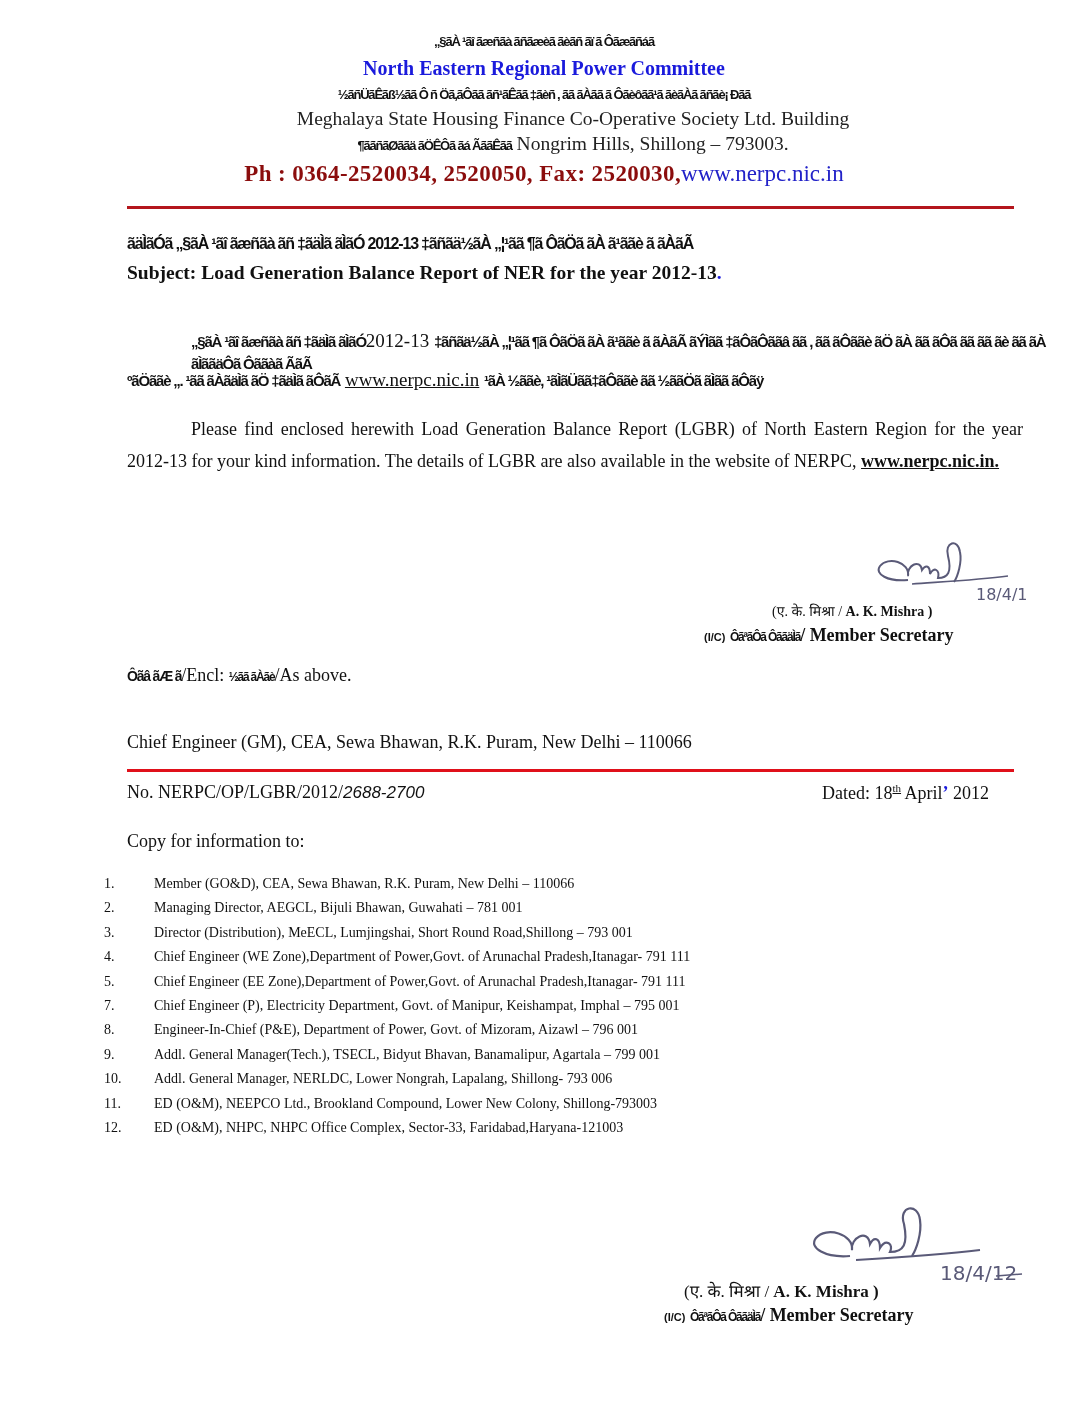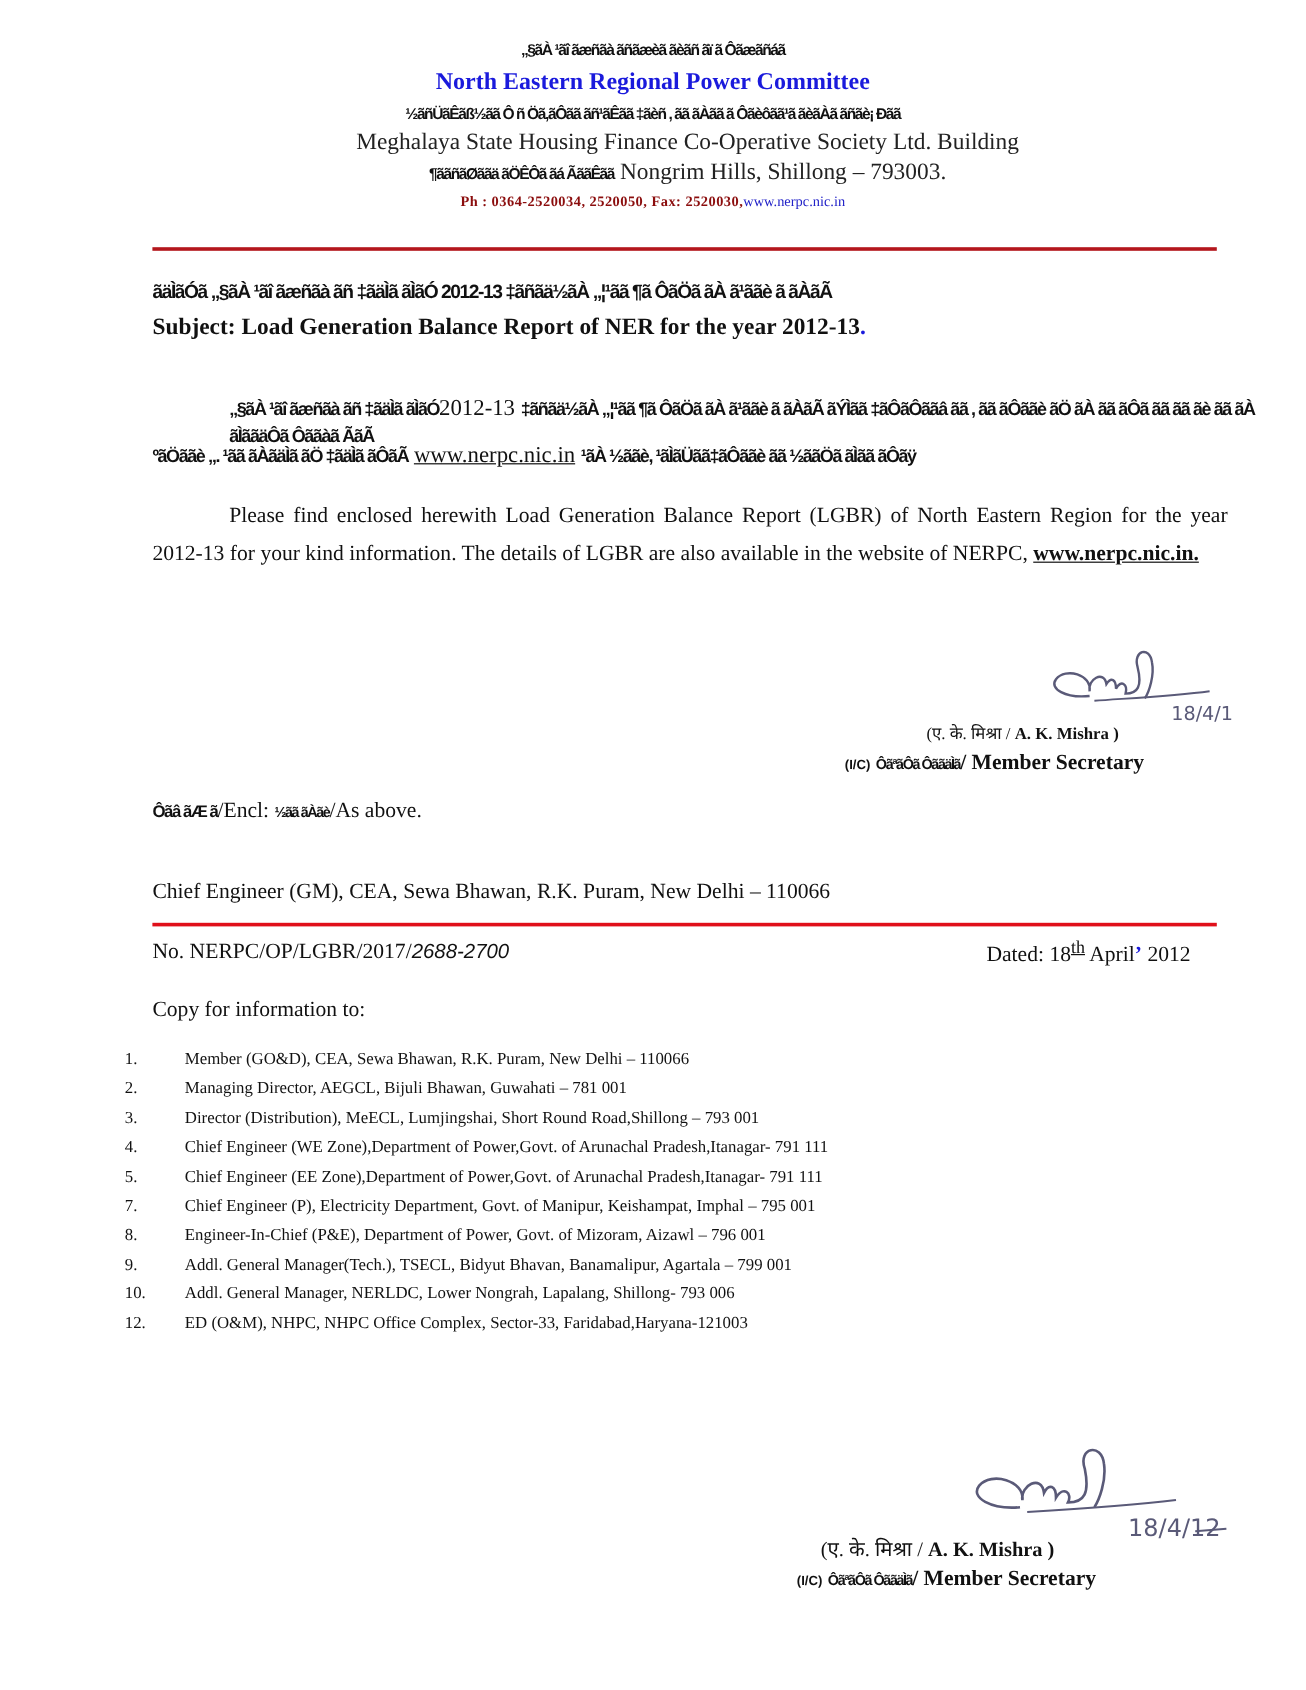--- a/index.html
+++ b/index.html
@@ -5,39 +5,39 @@
   html, body { margin: 0; padding: 0; background: #ffffff; }
   body {
     width: 1088px; height: 1408px; position: relative; overflow: hidden;
     font-family: "Liberation Serif", "DejaVu Serif", serif; color: #111;
   }
   .abs { position: absolute; }
   .center { left: 0; width: 1088px; text-align: center; }
   .garble { font-family: "Liberation Sans", sans-serif; font-weight: bold; letter-spacing: -1.2px; color: #111; }
   .org-title { color: #1a1adc; font-weight: bold; font-size: 20px; }
   .addr { font-size: 19.5px; color: #222; padding-left: 29px; }
-  .phone { font-size: 12px; font-weight: bold; color: #8b0d0d; letter-spacing: 0.4px; }
+  .phone { font-size: 23px; font-weight: bold; color: #8b0d0d; letter-spacing: 0.4px; }
   .phone .web { color: #2222c8; font-weight: normal; letter-spacing: 0; }
   .hr1 { left: 127px; width: 887px; top: 206px; height: 3px; background: #b4161c; }
   .hr2 { left: 127px; width: 887px; top: 769px; height: 3px; background: #e0101a; }
   .subj-hi { left: 127px; top: 235px; font-size: 18.5px; }
   .subject { left: 127px; top: 262px; font-size: 19.5px; font-weight: bold; }
   .subject .dot { color: #1a1adc; }
   .hindi-para { left: 127px; font-size: 19px; }
   .body-para { left: 127px; width: 896px; font-size: 18px; line-height: 32px; text-align: justify; }
   .body-para .indent { display: inline-block; width: 64px; }
   .link { text-decoration: underline; }
   .linkb { text-decoration: underline; font-weight: bold; }
   .sig-name { font-size: 14px; font-weight: bold; }
   .sig-name .hin { font-weight: normal; }
   .sig-desig { font-size: 18px; font-weight: bold; }
   .sig-desig .small { font-family: "Liberation Sans", sans-serif; font-size: 11px; }
   .line18 { font-size: 18px; }
   .ref-no .it { font-family: "Liberation Sans", sans-serif; font-style: italic; font-size: 17px; }
-  .date sup { font-size: 15px; text-decoration: underline; }
+  .date sup { font-size: 11px; text-decoration: underline; }
   .date .apos { color: #1a1adc; font-weight: bold; }
   .copy-list { left: 104px; top: 872px; margin: 0; padding: 0; list-style: none; font-size: 14px; }
   .copy-list li { height: 24.4px; line-height: 24.4px; white-space: nowrap; }
   .copy-list .num { display: inline-block; width: 50px; }
   .signature { position: absolute; }
 </style>
 </head>
 <body>
 
 <div class="abs center garble" style="top:34px;font-size:13px;">„§ãÀ ¹ãî ãæñãà ãñãæèã ãèãñ ãï ã Ôãæãñáã</div>
@@ -87,38 +87,39 @@
 
 <div class="abs line18" style="left:127px;top:665px;">
   <span class="garble" style="font-size:14px;">Ôãâ ãÆ ã</span><span>/Encl: </span><span class="garble" style="font-size:12px;">½ãã ãÀãè</span><span>/As above.</span>
 </div>
 
 <div class="abs line18" style="left:127px;top:732px;">Chief Engineer (GM), CEA, Sewa Bhawan, R.K. Puram, New Delhi – 110066</div>
 
 <div class="abs hr2"></div>
 
 <div class="abs line18 ref-no" style="left:127px;top:782px;">
-  <span>No. NERPC/OP/LGBR/2017/</span><span class="it">2688-2700</span>
+  <span>No. NERPC/OP/LGBR/2012/</span><span class="it">2688-2700</span>
 </div>
 <div class="abs line18 date" style="left:822px;top:782px;">
   <span>Dated: </span><span>18</span><sup>th</sup><span> April</span><span class="apos">’</span><span> 2012</span>
 </div>
 
 <div class="abs line18" style="left:127px;top:831px;">Copy for information to:</div>
 
 <ul class="abs copy-list">
   <li><span class="num">1.</span><span>Member (GO&amp;D), CEA, Sewa Bhawan, R.K. Puram, New Delhi – 110066</span></li>
   <li><span class="num">2.</span><span>Managing Director, AEGCL, Bijuli Bhawan, Guwahati – 781 001</span></li>
   <li><span class="num">3.</span><span>Director (Distribution), MeECL, Lumjingshai, Short Round Road,Shillong – 793 001</span></li>
   <li><span class="num">4.</span><span>Chief Engineer (WE Zone),Department of Power,Govt. of Arunachal Pradesh,Itanagar- 791 111</span></li>
   <li><span class="num">5.</span><span>Chief Engineer (EE Zone),Department of Power,Govt. of Arunachal Pradesh,Itanagar- 791 111</span></li>
   <li><span class="num">7.</span><span>Chief Engineer (P), Electricity Department, Govt. of Manipur, Keishampat, Imphal – 795 001</span></li>
   <li><span class="num">8.</span><span>Engineer-In-Chief (P&amp;E), Department of Power, Govt. of Mizoram, Aizawl – 796 001</span></li>
   <li><span class="num">9.</span><span>Addl. General Manager(Tech.), TSECL, Bidyut Bhavan, Banamalipur, Agartala – 799 001</span></li>
   <li><span class="num">10.</span><span>Addl. General Manager, NERLDC, Lower Nongrah, Lapalang, Shillong- 793 006</span></li>
+  <li><span class="num">11.</span><span>ED (O&amp;M), NEEPCO Ltd., Brookland Compound, Lower New Colony, Shillong-793003</span></li>
   <li><span class="num">12.</span><span>ED (O&amp;M), NHPC, NHPC Office Complex, Sector-33, Faridabad,Haryana-121003</span></li>
 </ul>
 
 <svg class="signature" style="left:800px;top:1200px;" width="230" height="90" viewBox="0 0 230 90">
   <path d="M50 56 C26 58 8 48 16 38 C26 26 54 34 52 50 C50 38 68 28 70 44 C74 36 80 38 80 48 C86 38 94 44 90 52 C104 52 108 44 104 24 C98 6 118 2 120 20 C122 34 116 50 112 56" fill="none" stroke="#5a5a78" stroke-width="2.2"></path>
   <path d="M56 60 C90 58 140 55 180 50" fill="none" stroke="#5a5a78" stroke-width="1.8"></path>
   <text x="140" y="80" font-family="DejaVu Sans, sans-serif" font-size="20" fill="#5a5a78">18/4/12</text>
   <path d="M196 76 L222 74" stroke="#5a5a78" stroke-width="1.6"></path>
 </svg>
 <div class="abs sig-name" style="left:684px;top:1279px;font-size:17px;">

